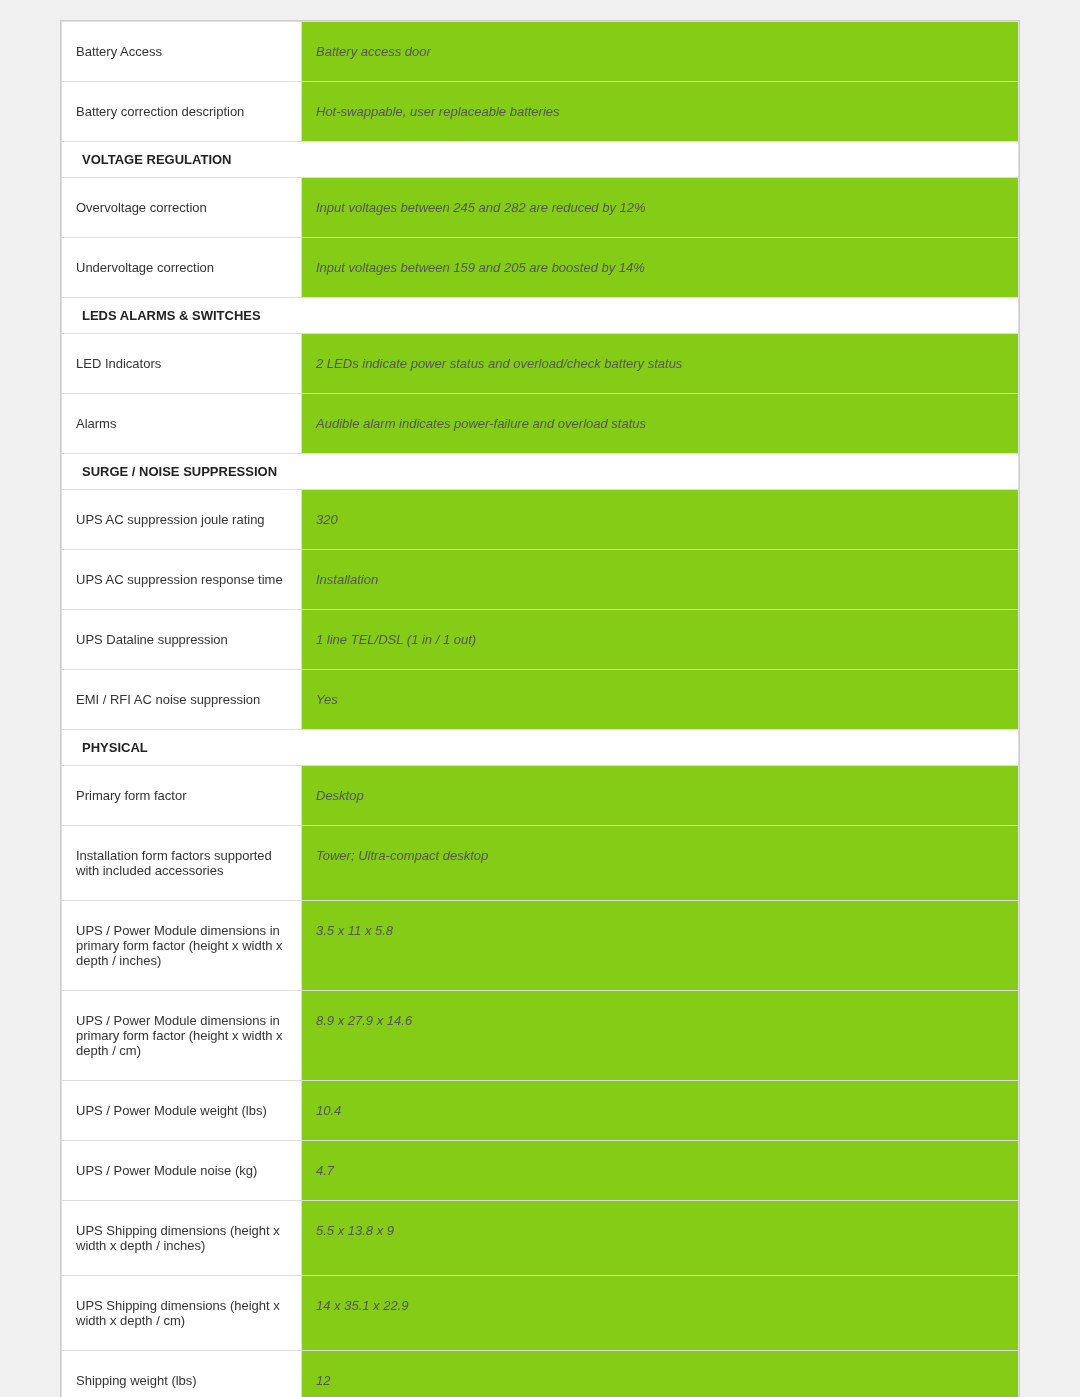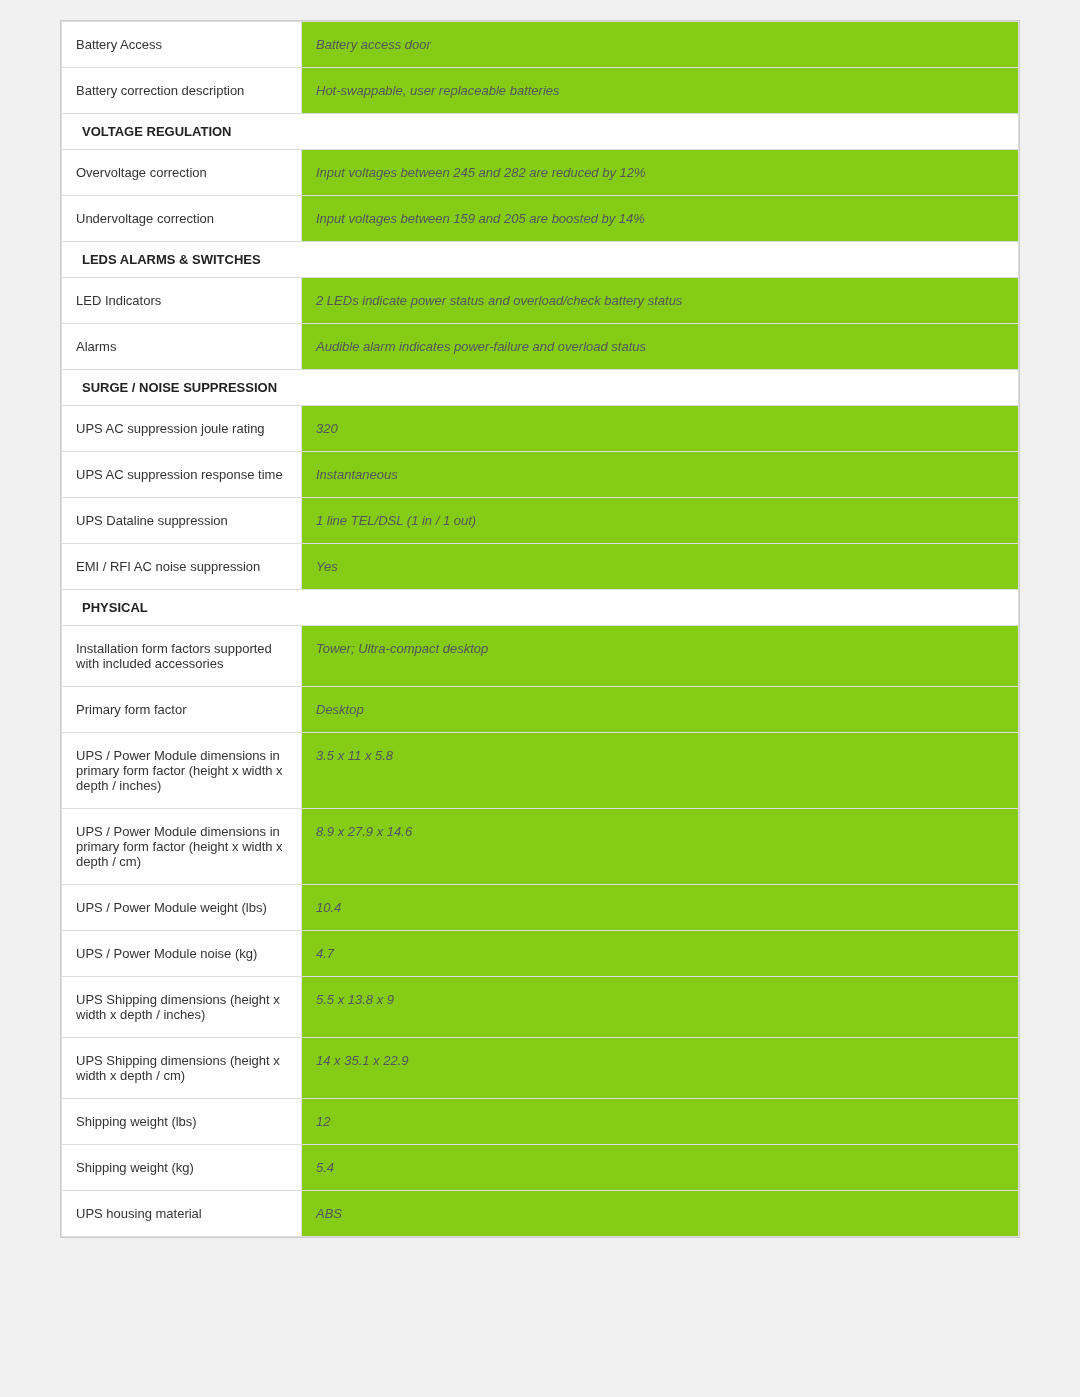--- a/index.html
+++ b/index.html
@@ -14,21 +14,21 @@
       background: #fff;
       max-width: 960px;
       margin: 0 auto;
       border: 1px solid #ccc;
     }
     table {
       width: 100%;
       border-collapse: collapse;
     }
     td, th {
-      padding: 15px 14px;
+      padding: 22px 14px;
       vertical-align: top;
       border: 1px solid #ddd;
     }
     .label-col {
       width: 240px;
       font-weight: normal;
       font-size: 13px;
       color: #333;
       background: #fff;
     }
@@ -89,40 +89,40 @@
         </tr>
         <tr class="section-header">
           <td colspan="2">SURGE / NOISE SUPPRESSION</td>
         </tr>
         <tr class="data-row">
           <td class="label-col">UPS AC suppression joule rating</td>
           <td class="value-col">320</td>
         </tr>
         <tr class="data-row">
           <td class="label-col">UPS AC suppression response time</td>
-          <td class="value-col">Instantaneous</td>
+          <td class="value-col">Installation</td>
         </tr>
         <tr class="data-row">
           <td class="label-col">UPS Dataline suppression</td>
           <td class="value-col">1 line TEL/DSL (1 in / 1 out)</td>
         </tr>
         <tr class="data-row">
           <td class="label-col">EMI / RFI AC noise suppression</td>
           <td class="value-col">Yes</td>
         </tr>
         <tr class="section-header">
           <td colspan="2">PHYSICAL</td>
         </tr>
         <tr class="data-row">
+          <td class="label-col">Primary form factor</td>
+          <td class="value-col">Desktop</td>
+        </tr>
+        <tr class="data-row">
           <td class="label-col">Installation form factors supported with included accessories</td>
           <td class="value-col">Tower; Ultra-compact desktop</td>
-        </tr>
-        <tr class="data-row">
-          <td class="label-col">Primary form factor</td>
-          <td class="value-col">Desktop</td>
         </tr>
         <tr class="data-row">
           <td class="label-col">UPS / Power Module dimensions in primary form factor (height x width x depth / inches)</td>
           <td class="value-col">3.5 x 11 x 5.8</td>
         </tr>
         <tr class="data-row">
           <td class="label-col">UPS / Power Module dimensions in primary form factor (height x width x depth / cm)</td>
           <td class="value-col">8.9 x 27.9 x 14.6</td>
         </tr>
         <tr class="data-row">

